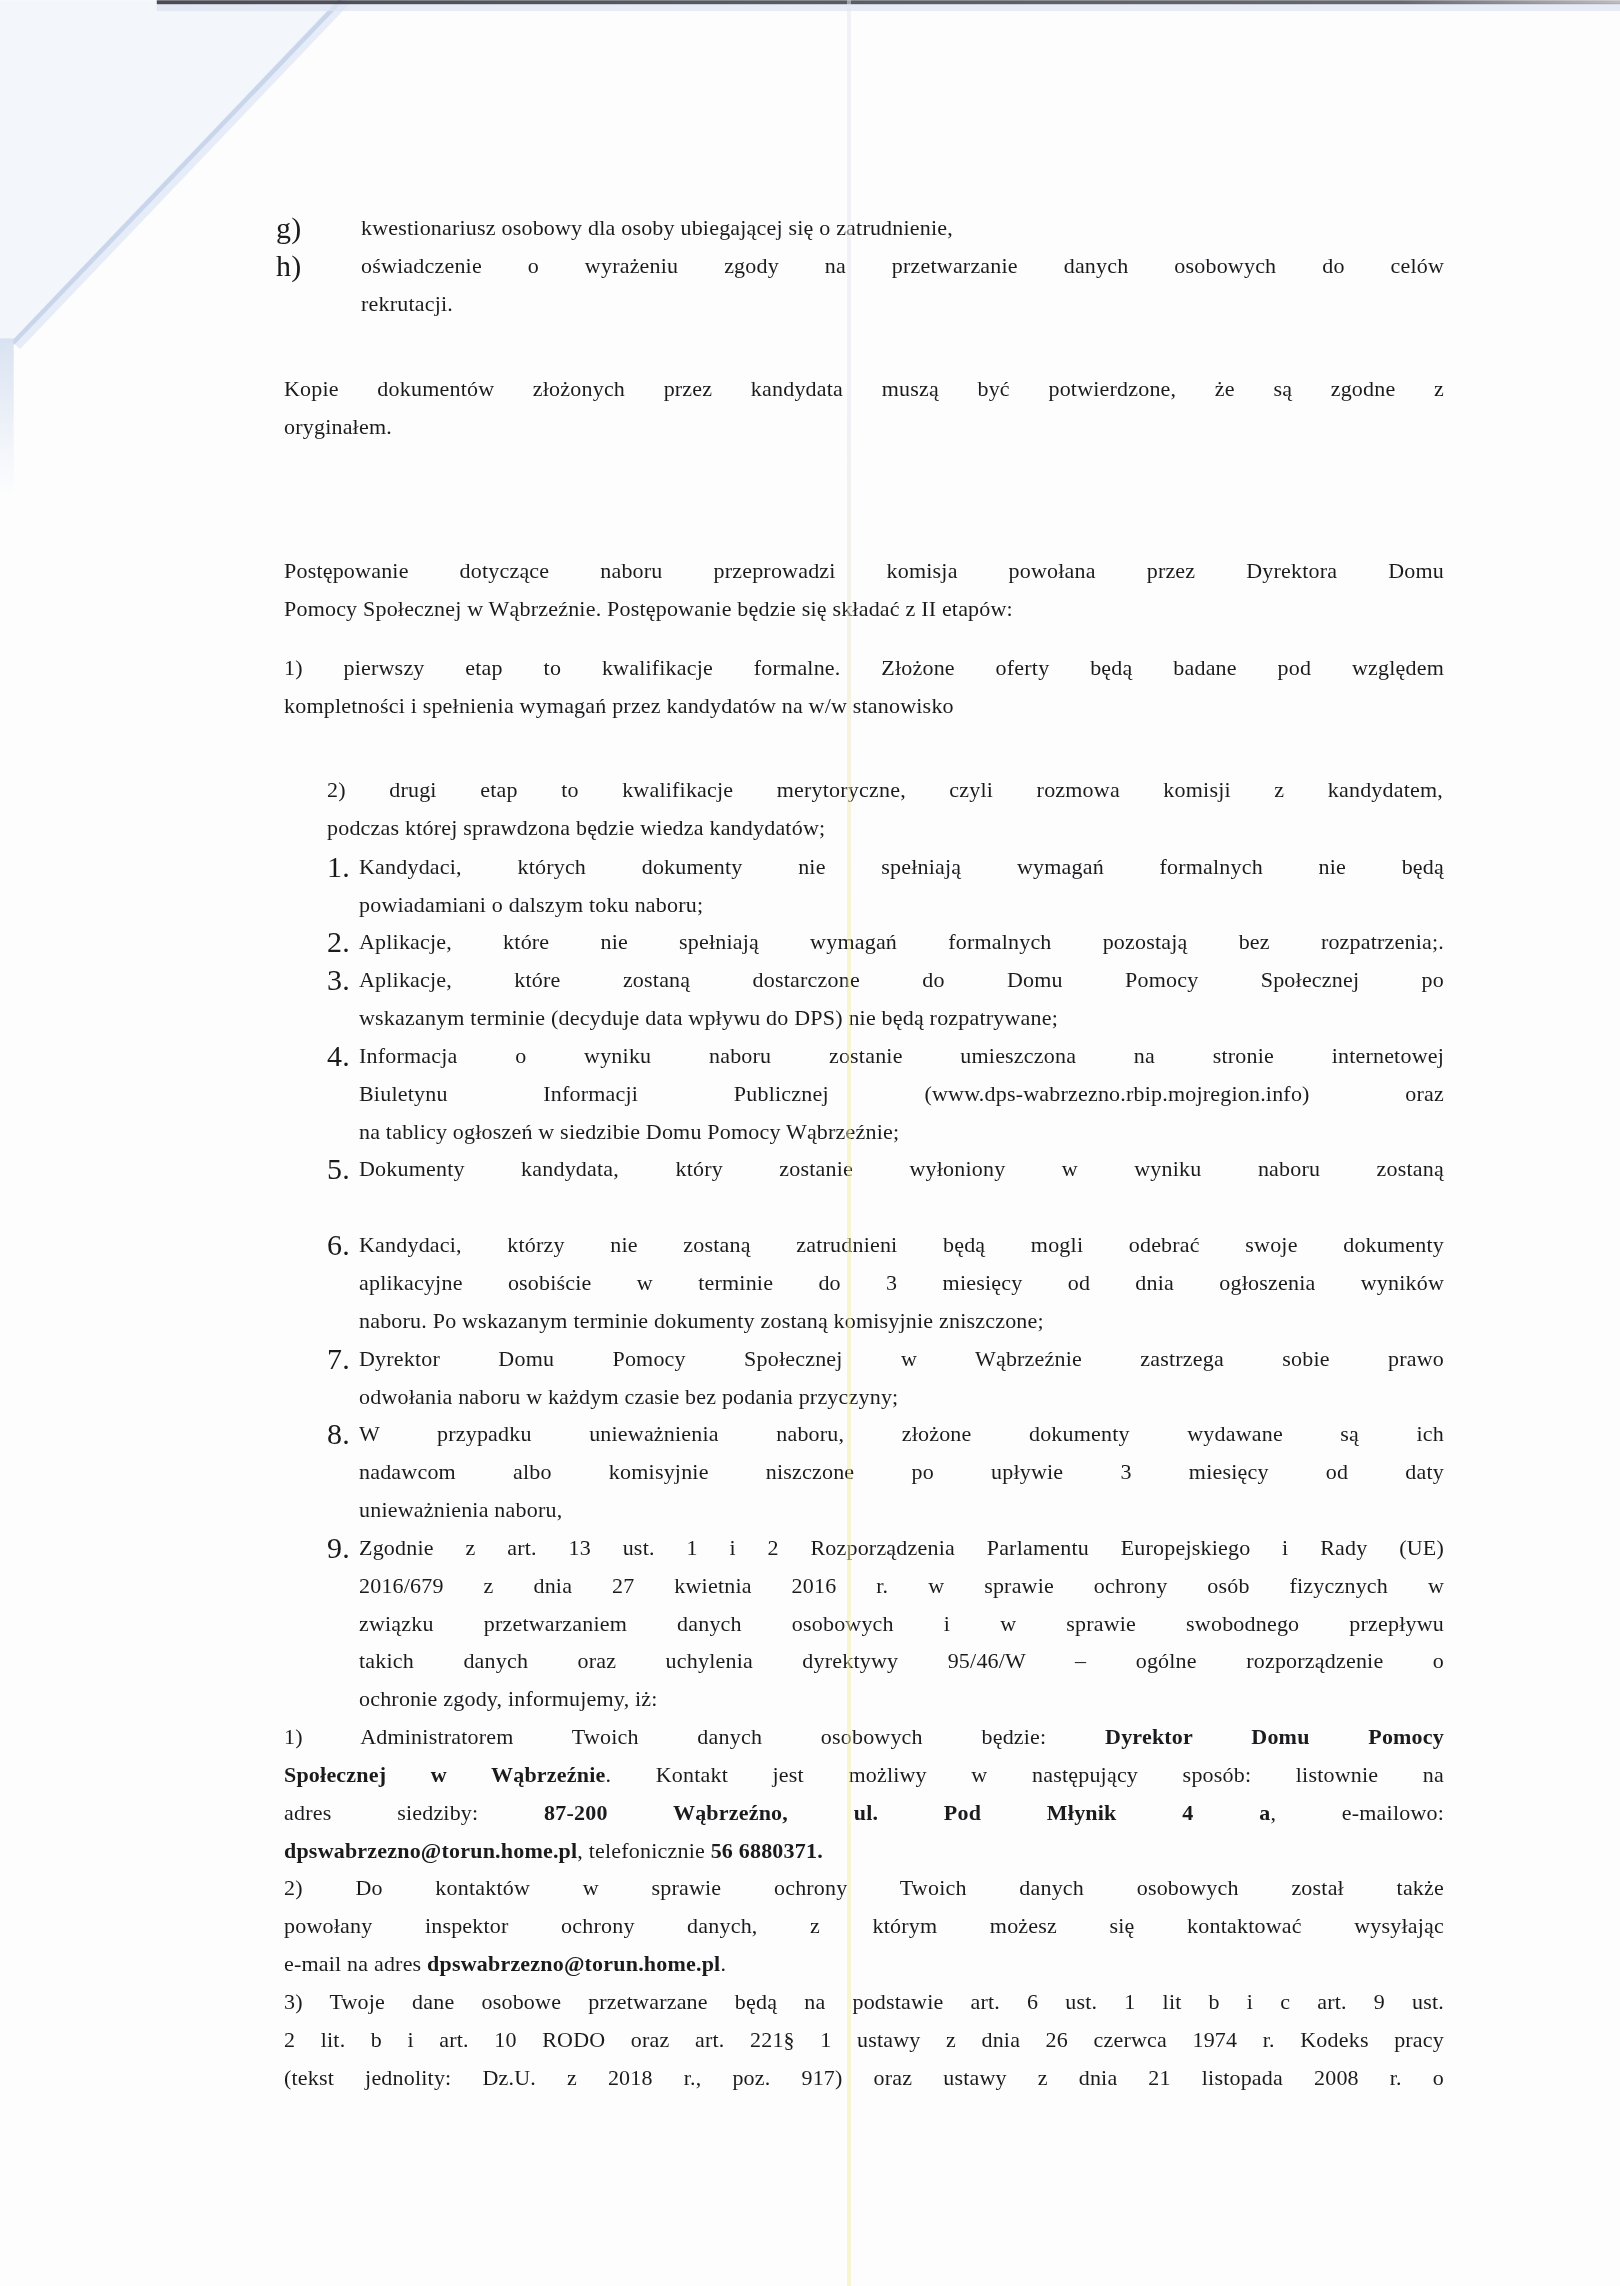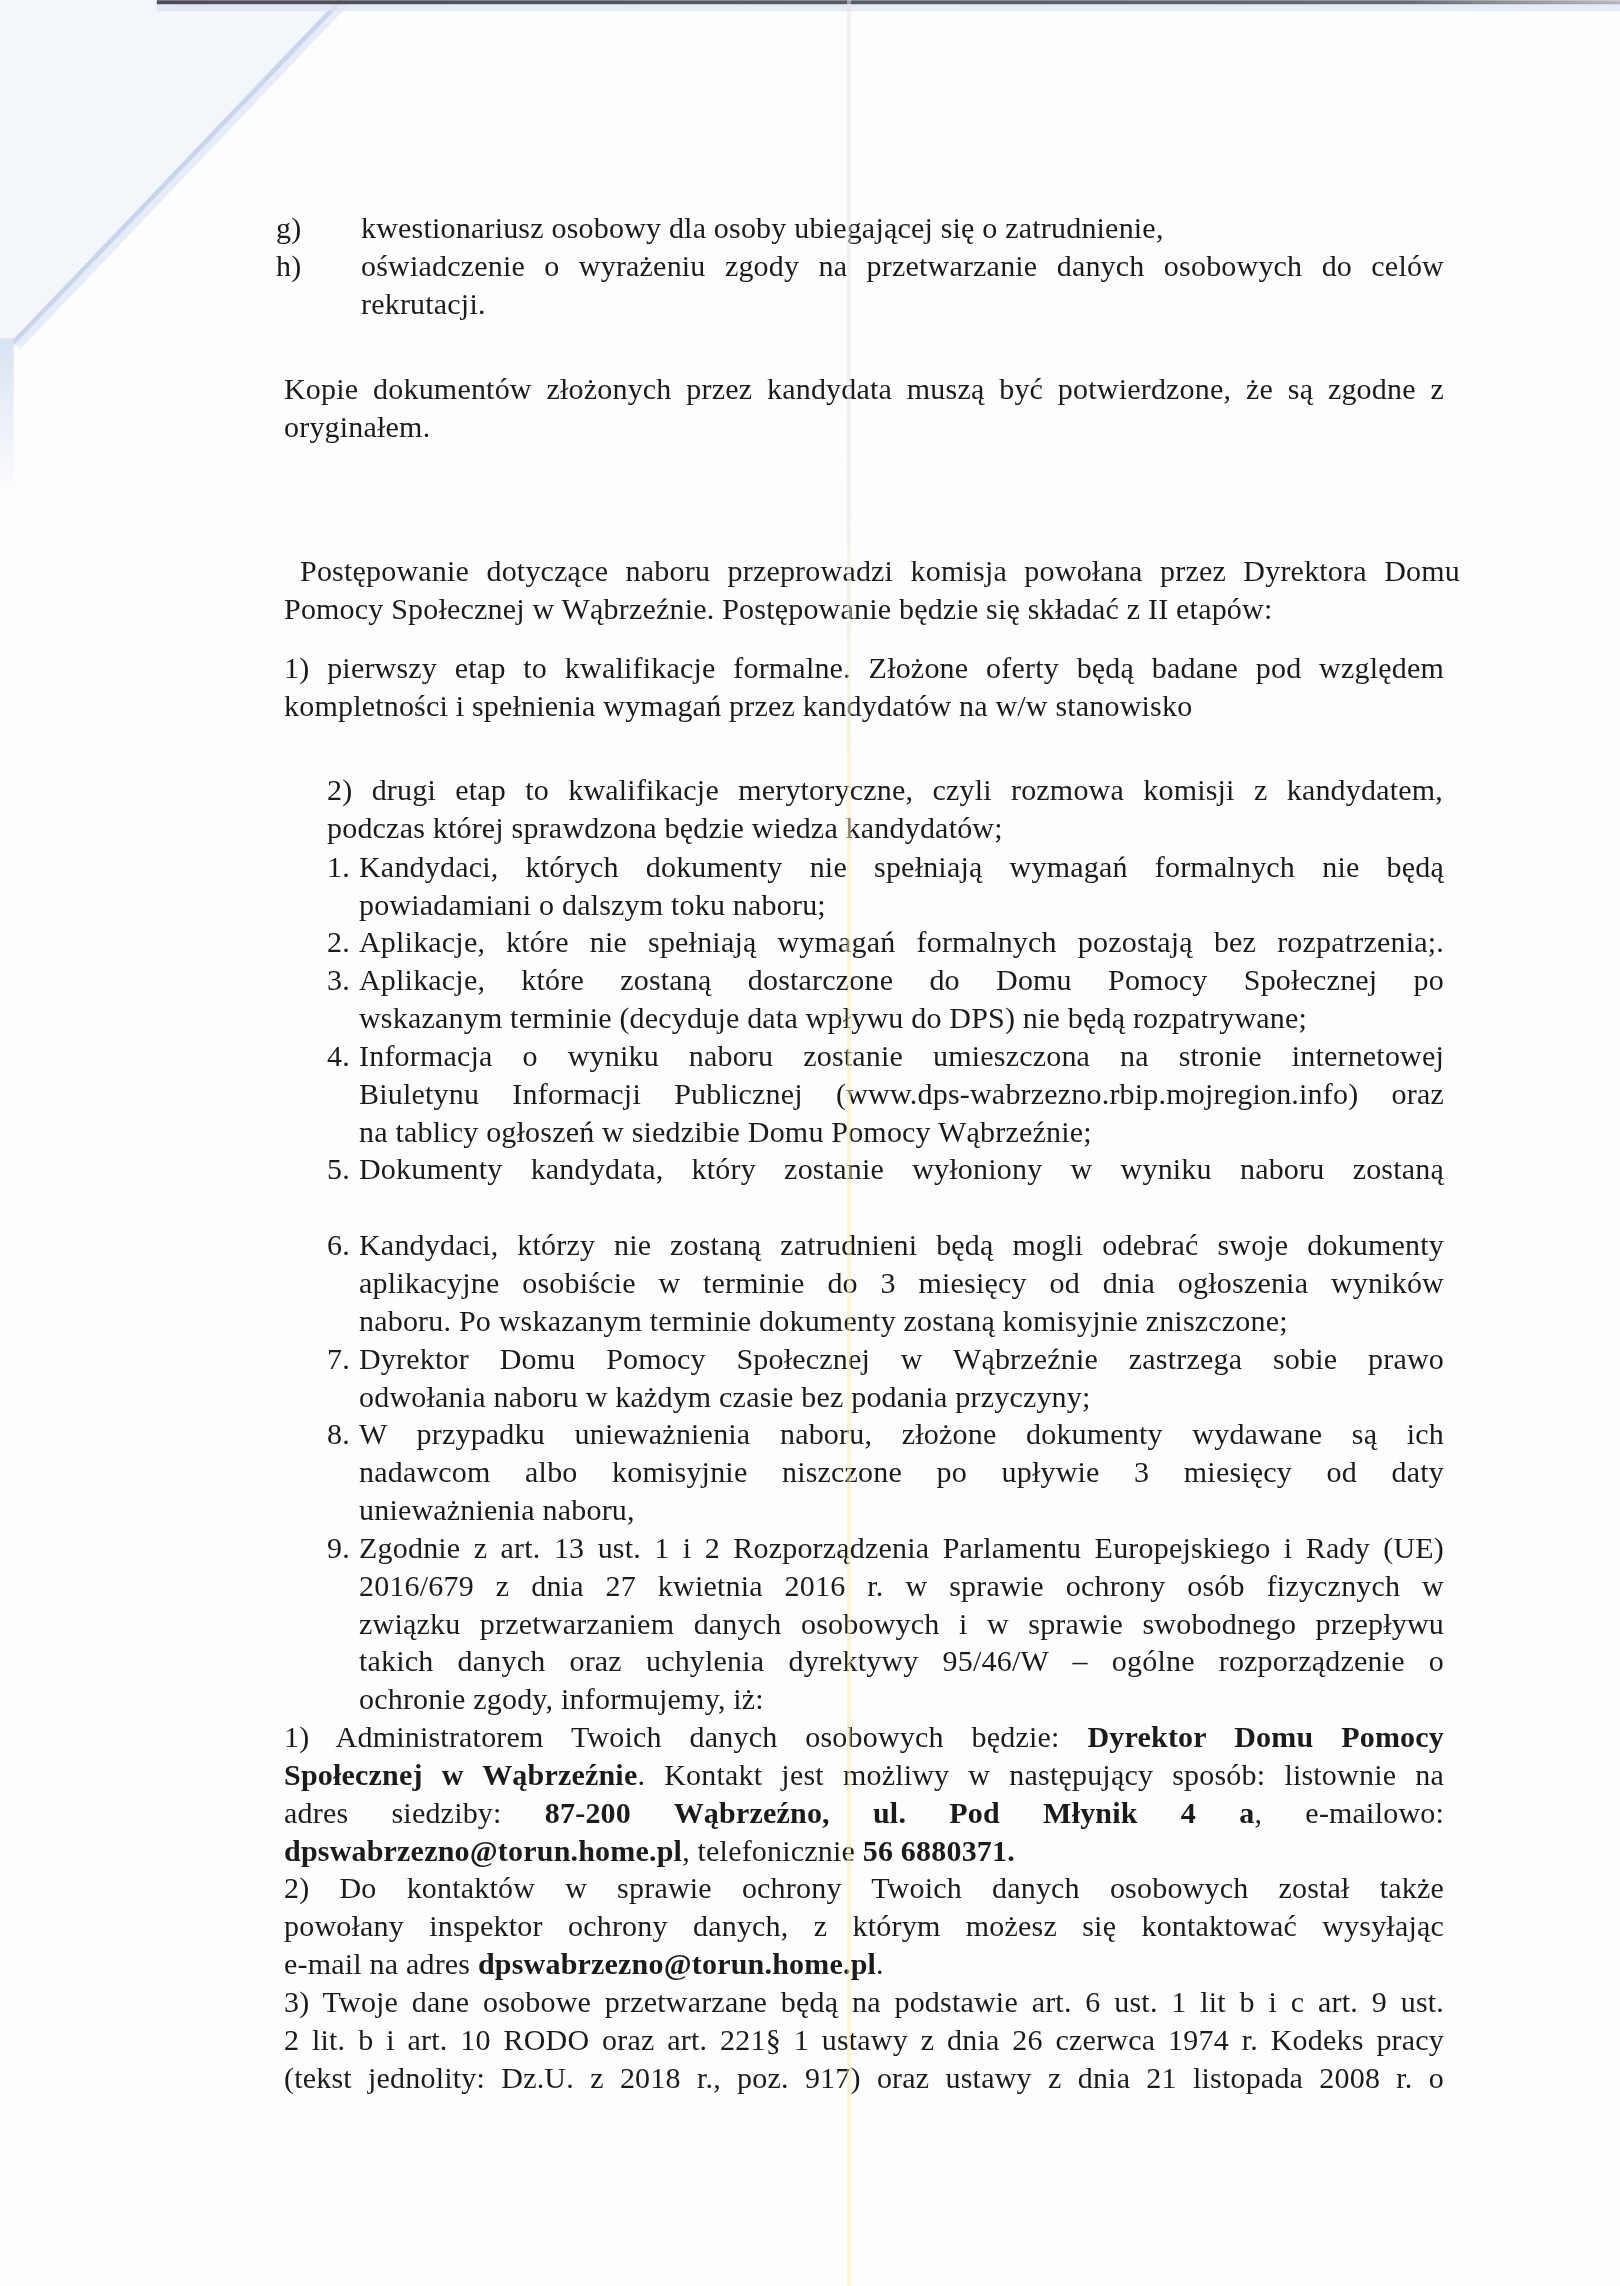--- a/index.html
+++ b/index.html
@@ -7,21 +7,21 @@
     width:1620px;height:2287px;
     background:#fdfdfe;
     font-family:"Liberation Serif","DejaVu Serif",serif;
     color:#1b1b1d;
     overflow:hidden;
     position:relative;
   }
   #page{position:absolute;inset:0;}
   .ln{
     position:absolute;
-    font-size:30px;
+    font-size:22px;
     line-height:37px;
     height:38px;
     white-space:nowrap;
     letter-spacing:0.2px;
   }
   .ln.j{
     white-space:normal;
     text-align:justify;
     text-align-last:justify;
   }
@@ -42,21 +42,21 @@
 <body>
 
 <div id="page">
     <div class="marker" style="left: 276px; top: 209px;">g)</div>
     <div class="ln" style="left: 361px; top: 209px; width: 1083px;">kwestionariusz osobowy dla osoby ubiegającej się o zatrudnienie,</div>
     <div class="marker" style="left: 276px; top: 247px;">h)</div>
     <div class="ln j" style="left: 361px; top: 247px; width: 1083px;">oświadczenie o wyrażeniu zgody na przetwarzanie danych osobowych do celów</div>
     <div class="ln" style="left: 361px; top: 285px; width: 1083px;">rekrutacji.</div>
     <div class="ln j" style="left: 284px; top: 370px; width: 1160px;">Kopie dokumentów złożonych przez kandydata muszą być potwierdzone, że są zgodne z</div>
     <div class="ln" style="left: 284px; top: 408px; width: 1160px;">oryginałem.</div>
-    <div class="ln j" style="left: 284px; top: 552px; width: 1160px; margin-left: 16px;">Postępowanie dotyczące naboru przeprowadzi komisja powołana przez Dyrektora Domu</div>
+    <div class="ln j" style="left: 284px; top: 552px; width: 1160px;">Postępowanie dotyczące naboru przeprowadzi komisja powołana przez Dyrektora Domu</div>
     <div class="ln" style="left: 284px; top: 590px; width: 1160px;">Pomocy Społecznej w Wąbrzeźnie. Postępowanie będzie się składać z II etapów:</div>
     <div class="ln j" style="left: 284px; top: 649px; width: 1160px;">1) pierwszy etap to kwalifikacje formalne. Złożone oferty będą badane pod względem</div>
     <div class="ln" style="left: 284px; top: 687px; width: 1160px;">kompletności i spełnienia wymagań przez kandydatów na w/w stanowisko</div>
     <div class="ln j" style="left: 327px; top: 771px; width: 1116px;">2) drugi etap to kwalifikacje merytoryczne, czyli rozmowa komisji z kandydatem,</div>
     <div class="ln" style="left: 327px; top: 809px; width: 1116px;">podczas której sprawdzona będzie wiedza kandydatów;</div>
     <div class="marker" style="left: 327px; top: 848px;">1.</div>
     <div class="ln j" style="left: 359px; top: 848px; width: 1085px;">Kandydaci, których dokumenty nie spełniają wymagań formalnych nie będą</div>
     <div class="ln" style="left: 359px; top: 886px; width: 1085px;">powiadamiani o dalszym toku naboru;</div>
     <div class="marker" style="left: 327px; top: 923px;">2.</div>
     <div class="ln j" style="left: 359px; top: 923px; width: 1085px;">Aplikacje, które nie spełniają wymagań formalnych pozostają bez rozpatrzenia;.</div>

